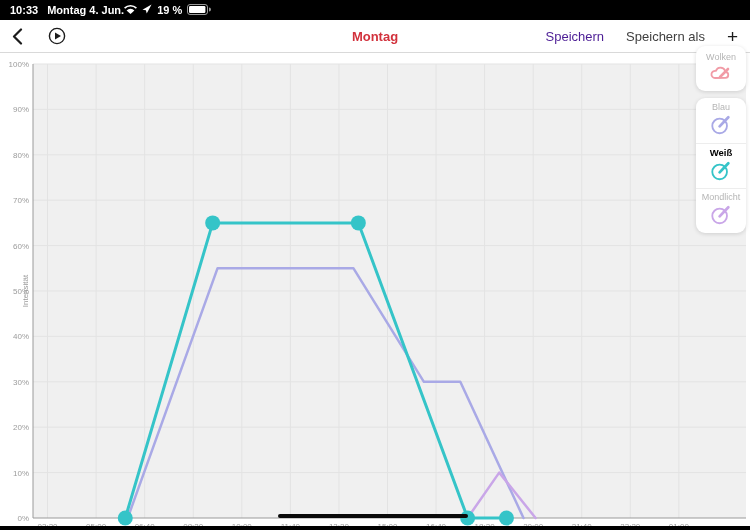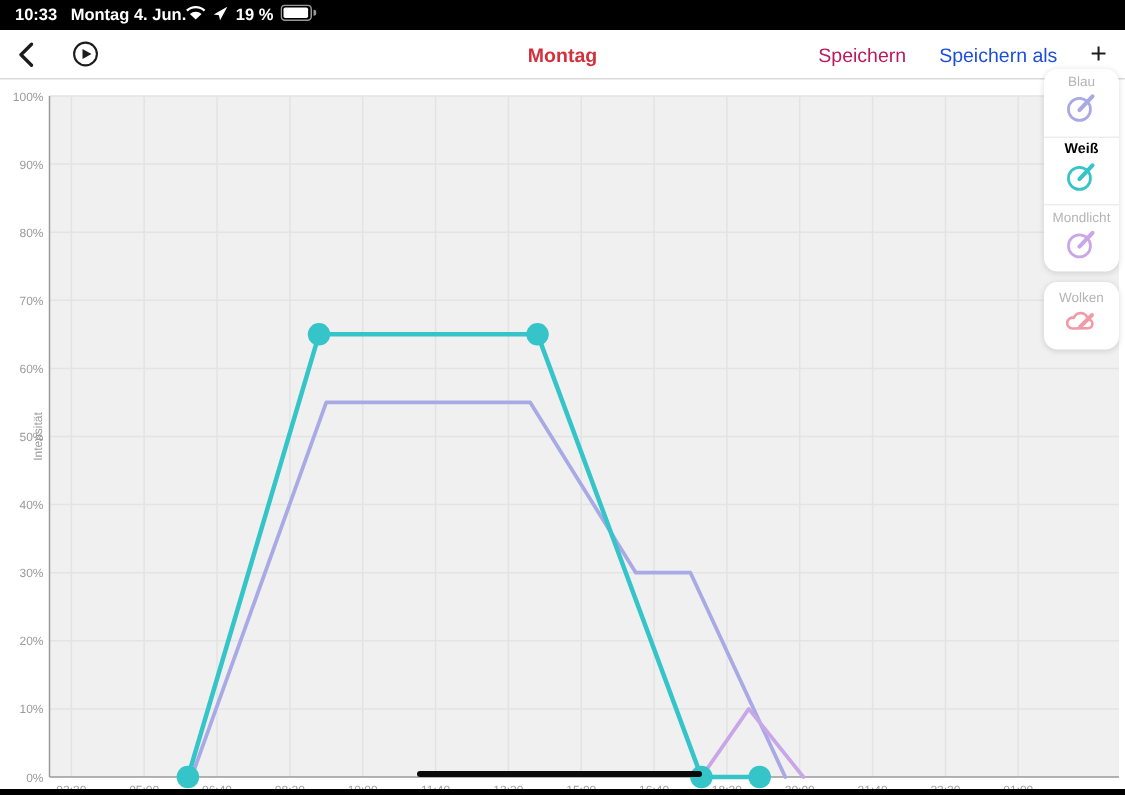--- a/index.html
+++ b/index.html
@@ -19,22 +19,22 @@
 
   
   .nav { position:absolute; top:0; left:0; right:0; height:33px; background:#fff;
     border-bottom:1px solid #d9d9d9; display:flex; align-items:center; padding:0 12px; }
   .nav-left { display:flex; align-items:center; gap:16px; }
   .back-btn { width:20px; height:20px; display:flex; align-items:center; cursor:pointer; }
   .play-btn { width:18px; height:18px; cursor:pointer; }
   .nav-title { position:absolute; left:0; right:0; text-align:center;
     color:#d2313c; font-size:13px; font-weight:700; pointer-events:none; }
   .nav-right { margin-left:auto; display:flex; align-items:center; gap:22px; z-index:2; }
-  .save-btn { font-size:13px; color:#be185d; cursor:default; }
-  .saveas-btn { font-size:13px; color:#1d4ed8; cursor:pointer;text-align:center; }
+  .save-btn { font-size:13px; color:#4c1d95; cursor:default; }
+  .saveas-btn { font-size:13px; color:#404040; cursor:pointer;text-align:center; }
   .add-btn { font-size:19px; color:#1c1c1c; font-weight:300; line-height:1; cursor:pointer; }
 
   
   .chart-wrap { position:absolute; top:33px; left:0; right:0; bottom:0; }
   svg text { font-family:"Liberation Sans", sans-serif; }
 
   
   .panel { position:absolute; top:26px; right:4px; width:50px; z-index:5;
     display:flex; flex-direction:column; gap:7px; }
   .card { background:#fff; border-radius:9px; box-shadow:0 1px 4px rgba(0,0,0,.14); }
@@ -167,20 +167,31 @@
           <circle cx="212.672" cy="169.89999999999998" r="7.5" fill="#35c4c8"></circle>
           <circle cx="358.352" cy="169.89999999999998" r="7.5" fill="#35c4c8"></circle>
           <circle cx="467.61199999999997" cy="465" r="7.5" fill="#35c4c8"></circle>
           <circle cx="506.46" cy="465" r="7.5" fill="#35c4c8"></circle>
         </svg>
     </div>
 
     <div class="panel">
       <div class="card">
         <div class="chan">
+          <span class="chan-label">Wolken</span>
+          <span>
+            <svg width="24" height="18" viewBox="0 0 24 18">
+              <path d="M6 14 a3.6 3.6 0 1 1 0.9-7.1 a4.8 4.8 0 0 1 9.3 1.1 a2.9 2.9 0 0 1 0.3 5.8 Z" fill="none" stroke="#f19ba6" stroke-width="1.8" stroke-linejoin="round"></path>
+              <path d="M11 13 L19 5" stroke="#f19ba6" stroke-width="2.6" stroke-linecap="round"></path>
+            </svg>
+          </span>
+        </div>
+      </div>
+      <div class="card">
+        <div class="chan">
           <span class="chan-label">Blau</span>
           <span>
             <svg width="22" height="22" viewBox="0 0 24 24">
               <circle cx="10.5" cy="13" r="8" fill="none" stroke="#a9a9e6" stroke-width="2"></circle>
               <path d="M10.5 13.5 L20 3.5" stroke="#a9a9e6" stroke-width="3" stroke-linecap="round"></path>
             </svg>
           </span>
         </div>
         <div class="chan">
           <span class="chan-label sel">Weiß</span>
@@ -194,28 +205,17 @@
         <div class="chan">
           <span class="chan-label">Mondlicht</span>
           <span>
             <svg width="22" height="22" viewBox="0 0 24 24">
               <circle cx="10.5" cy="13" r="8" fill="none" stroke="#c9a6e8" stroke-width="2"></circle>
               <path d="M10.5 13.5 L20 3.5" stroke="#c9a6e8" stroke-width="3" stroke-linecap="round"></path>
             </svg>
           </span>
         </div>
       </div>
-      <div class="card">
-        <div class="chan">
-          <span class="chan-label">Wolken</span>
-          <span>
-            <svg width="24" height="18" viewBox="0 0 24 18">
-              <path d="M6 14 a3.6 3.6 0 1 1 0.9-7.1 a4.8 4.8 0 0 1 9.3 1.1 a2.9 2.9 0 0 1 0.3 5.8 Z" fill="none" stroke="#f19ba6" stroke-width="1.8" stroke-linejoin="round"></path>
-              <path d="M11 13 L19 5" stroke="#f19ba6" stroke-width="2.6" stroke-linecap="round"></path>
-            </svg>
-          </span>
-        </div>
-      </div>
     </div>
 
     <div class="home-indicator"></div>
   </div>
 </div>
 
 </body></html>

